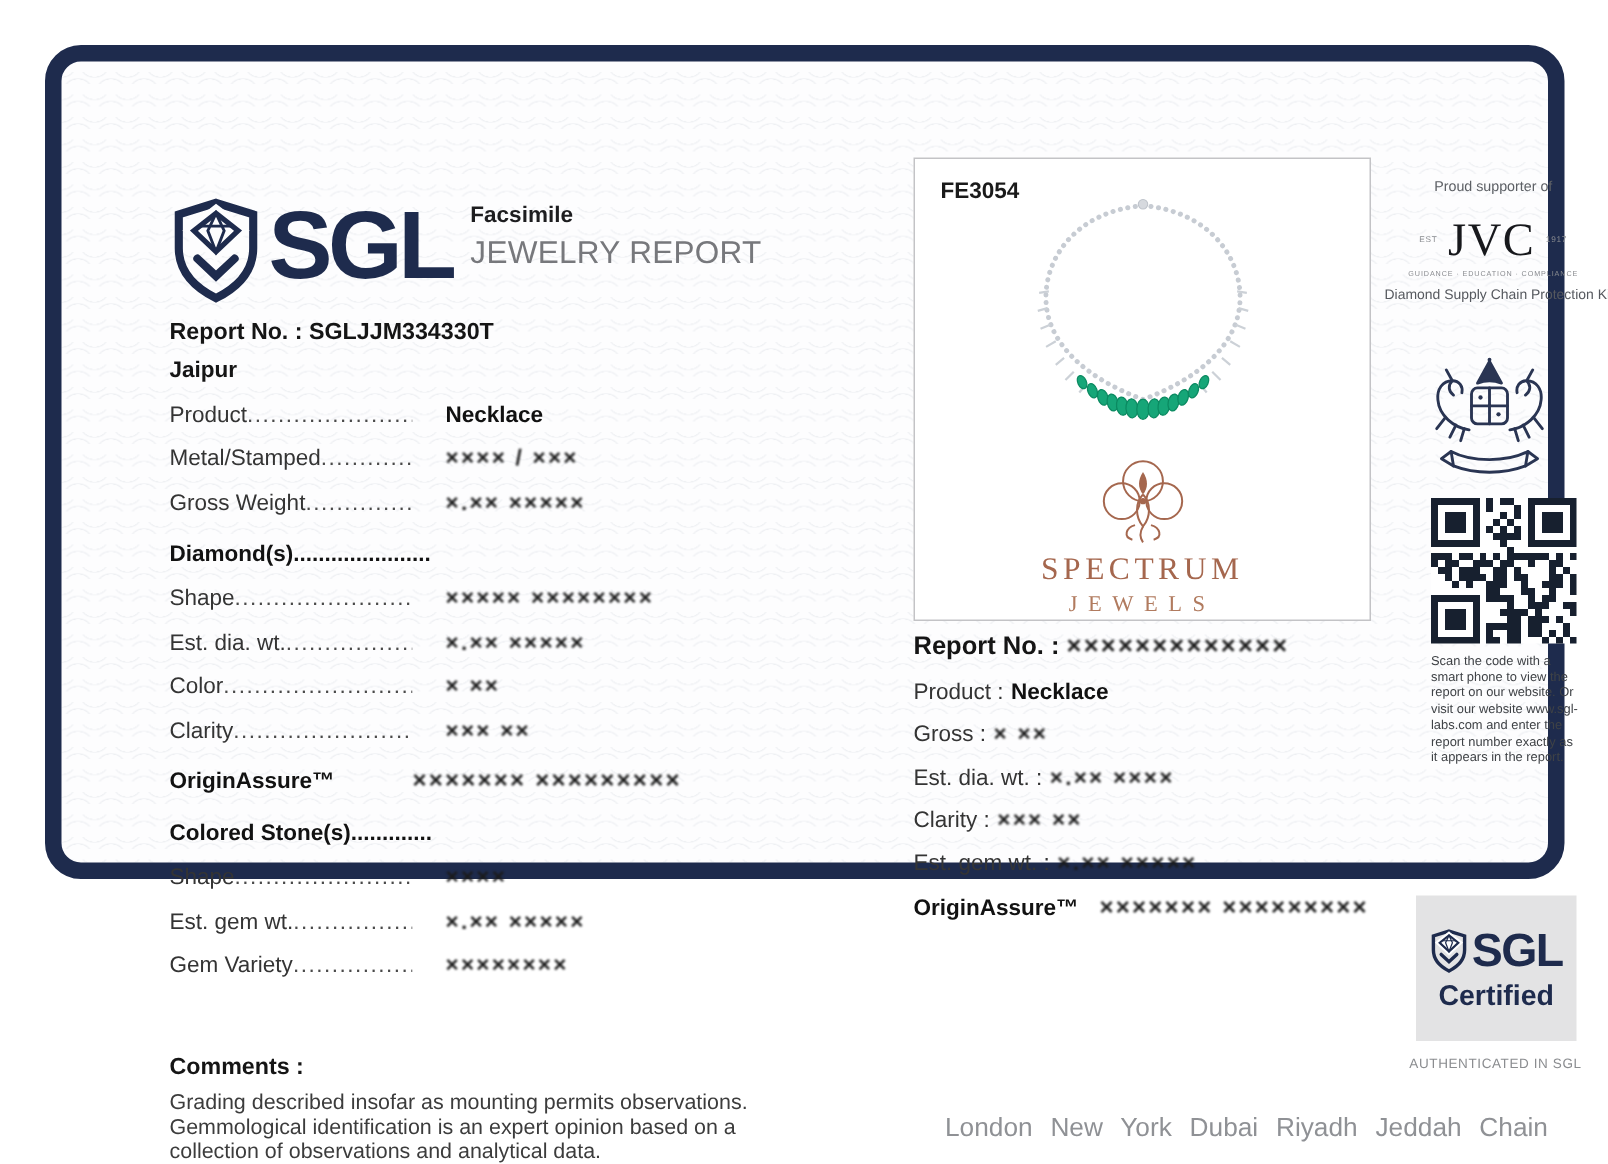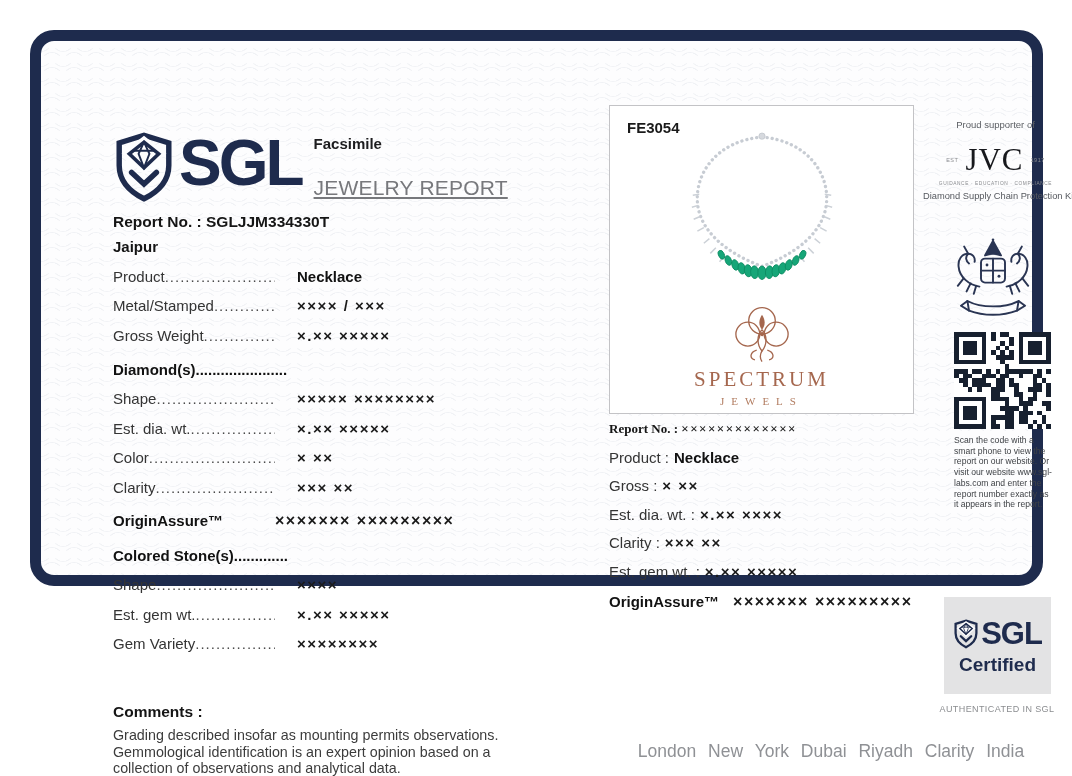--- a/index.html
+++ b/index.html
@@ -20,21 +20,21 @@
 
   .abs { position:absolute; }
 
   
   #left-col { left:72px; top:86px; width:400px; }
   #logo-row { display:flex; align-items:flex-start; }
   #sgl-shield { width:62px; height:72px; margin-top:4px; }
   #sgl-word { font-size:64px; font-weight:800; color:#1e2b4d; letter-spacing:-3px; line-height:72px; margin-left:4px; }
   #head-right { margin-left:12px; padding-top:8px; }
   #facsimile { font-size:15px; font-weight:700; color:#1d1d1f; }
-  #doc-type { font-size:21px; color:#77787c; margin-top:24px; letter-spacing:0.2px;text-decoration:underline; }
+  #doc-type { font-size:21px; color:#77787c; margin-top:5px; letter-spacing:0.2px; }
   #report-no { font-size:15.5px; font-weight:700; color:#151515; margin-top:10px; }
   #lab-city { font-size:15px; font-weight:700; color:#151515; margin-top:7px; }
 
   .lrow { display:flex; align-items:baseline; margin-top:12.5px; font-size:15px; color:#343434;gap:22px; }
   .lbl-wrap { width:162px; display:flex; overflow:hidden; white-space:nowrap; }
   .dots { flex:1; overflow:hidden; white-space:nowrap; letter-spacing:1px; color:#4a4a4a; }
   .val { white-space:nowrap; color:#111; }
   .bold { font-weight:700; }
   .scr { filter:blur(0.7px); font-weight:600; letter-spacing:1.5px; color:#1a1a1a; }
   .sec-head { font-size:15px; font-weight:700; color:#121212; margin-top:17px; }
@@ -48,24 +48,24 @@
   
   #photo-box {
     left:568px; top:64px; width:305px; height:309px;
     background:#ffffff; border:1px solid #c3c3c6;
   }
   #photo-tag { position:absolute; left:17px; top:13px; font-size:15px; font-weight:700; color:#1a1a1a; }
   #necklace { position:absolute; left:32px; top:16px; width:240px; height:176px; }
   #brand-block { position:absolute; left:0; right:0; top:198px; text-align:center; }
   #brand-swirl { width:72px; height:62px; }
   #brand-name { font-family:"Liberation Serif", serif; font-size:21px; letter-spacing:3px; color:#a5674e; margin-top:1px; }
-  #brand-sub { font-family:"Liberation Serif", serif; font-size:11px; letter-spacing:7px; color:#b17b5f; margin-top:3px; }
+  #brand-sub { font-family:"Liberation Serif", serif; font-size:15px; letter-spacing:7px; color:#b17b5f; margin-top:3px; }
 
   #mid-details { left:568px; top:380px; width:330px; }
-  #mid-report { font-size:13px; color:#151515;font-family:Liberation Serif, serif; }
+  #mid-report { font-size:17px; color:#151515; }
   .mrow { font-size:15px; color:#343434; margin-top:11.5px; }
   .mrow .val { margin-left:5px; }
   #mid-origin { margin-top:13px; }
   #mid-origin .origin-lbl { width:auto; margin-right:14px; }
 
   #cities { left:575px; top:700px; width:430px; text-align:center; font-size:17.5px; color:#8f9195; word-spacing:7px; }
 
   
   #jvc-block { left:882px; top:78px; width:145px; text-align:center; }
   #jvc-supporter { font-size:9.5px; color:#5d6065; }
@@ -256,21 +256,21 @@
       <div class="mrow"><span>Gross :</span><span class="val scr">× ××</span></div>
       <div class="mrow"><span>Est. dia. wt. :</span><span class="val scr">×.×× ××××</span></div>
       <div class="mrow"><span>Clarity :</span><span class="val scr">××× ××</span></div>
       <div class="mrow"><span>Est. gem wt. :</span><span class="val scr">×.×× ×××××</span></div>
       <div class="origin-row" id="mid-origin">
         <span class="origin-lbl">OriginAssure™</span>
         <span class="val scr">××××××× ×××××××××</span>
       </div>
     </div>
 
-    <div class="abs" id="cities">London New York Dubai Riyadh Clarity India</div>
+    <div class="abs" id="cities">London New York Dubai Riyadh Jeddah Chain</div>
 
     <div class="abs" id="jvc-block">
       <div id="jvc-supporter">Proud supporter of</div>
       <div id="jvc-row">
         <span class="jvc-est">EST</span>
         <span id="jvc-name">JVC</span>
         <span class="jvc-est">1917</span>
       </div>
       <div id="jvc-tagline">GUIDANCE  ·  EDUCATION  ·  COMPLIANCE</div>
       <div id="jvc-kit">Diamond Supply Chain Protection Kit</div>

